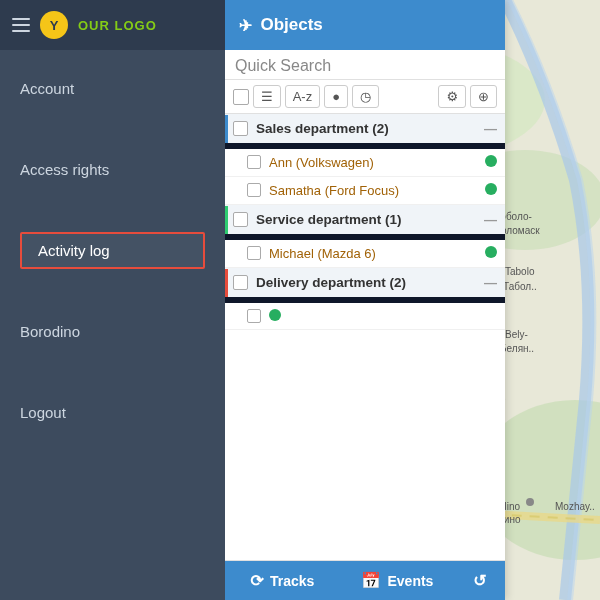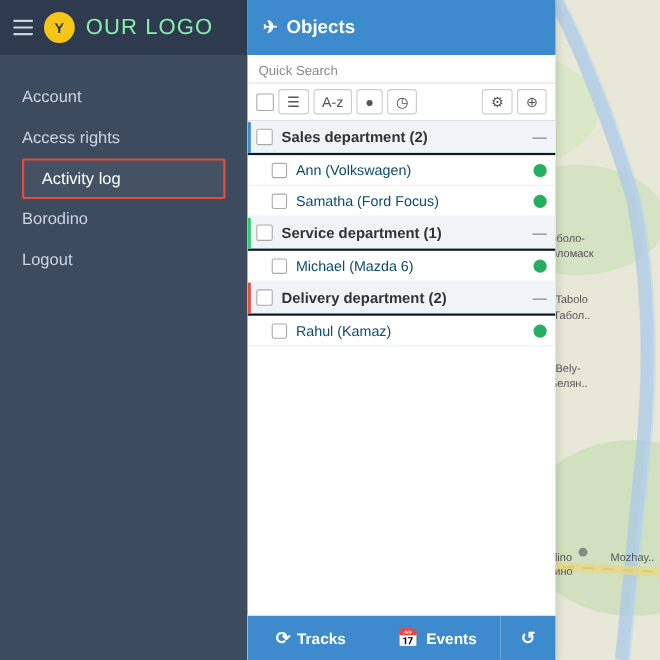--- a/index.html
+++ b/index.html
@@ -29,26 +29,27 @@
     }
     .hamburger-icon span {
       display: block; width: 18px; height: 2px; background: #cdd6e0; border-radius: 2px;
     }
     .logo-circle {
       width: 28px; height: 28px; background: #f5c518; border-radius: 50%;
       display: flex; align-items: center; justify-content: center;
       font-weight: bold; color: #2e3b4e; font-size: 13px;
     }
     .logo-text {
-      font-size: 20px; font-weight: normal; color: #86efac; letter-spacing: 1px;
+      font-size: 13px; font-weight: bold; color: #84cc16; letter-spacing: 1px;
     }
     .sidebar-menu {
       padding: 20px 0;
       display: flex;
       flex-direction: column;
+      gap: 44px;
     }
     .sidebar-item {
       padding: 10px 20px;
       cursor: pointer;
       color: #cdd6e0;
       font-size: 15px;
       transition: background 0.15s;
     }
     .sidebar-item.active {
       border: 2px solid #e74c3c;
@@ -97,21 +98,21 @@
       font-size: 17px;
       font-weight: 600;
       gap: 8px;
       height: 50px;
     }
     .panel-header-icon {
       font-size: 16px;
     }
     .quick-search {
       padding: 7px 10px 4px 10px;
-      font-size: 12px;
+      font-size: 16px;
       color: #888;
       border-bottom: 1px solid #e0e0e0;
     }
     .toolbar {
       display: flex;
       align-items: center;
       padding: 5px 8px;
       gap: 4px;
       border-bottom: 1px solid #e0e0e0;
     }
@@ -137,21 +138,21 @@
     }
     .group-row {
       display: flex;
       align-items: center;
       padding: 7px 8px 7px 8px;
       background: #f0f4f8;
       font-weight: 600;
       font-size: 13.5px;
       color: #333;
       gap: 8px;
-      border-bottom: 2px solid #0f172a;
+      border-bottom: 6px solid #0f172a;
       position: relative;
     }
     .group-row .group-accent {
       width: 3px;
       height: 28px;
       position: absolute;
       left: 0;
       top: 50%;
       transform: translateY(-50%);
     }
@@ -162,26 +163,25 @@
       width: 15px; height: 15px; border: 1px solid #aaa; border-radius: 2px; background: #fff; flex-shrink: 0;
     }
     .group-collapse {
       margin-left: auto;
       color: #999;
       font-size: 13px;
       cursor: pointer;
     }
     .item-row {
       display: flex;
-      align-items: center;
       padding: 6px 8px 6px 22px;
       gap: 8px;
       border-bottom: 1px solid #f0f0f0;
       font-size: 13px;
-      color: #0c4a6e;
+      color: #a16207;
     }
     .item-checkbox {
       width: 14px; height: 14px; border: 1px solid #aaa; border-radius: 2px; background: #fff; flex-shrink: 0;
     }
     .item-name { flex: 1; }
     .status-dot {
       width: 12px; height: 12px; border-radius: 50%; flex-shrink: 0;
     }
     .status-green { background: #27ae60; }
 
@@ -331,21 +331,20 @@
       </div>
 
       <div class="group-row red-accent">
         <div class="group-accent"></div>
         <div class="group-checkbox"></div>
         <span>Delivery department (2)</span>
         <span class="group-collapse">—</span>
       </div>
       <div class="item-row">
         <div class="item-checkbox"></div>
-        <span class="item-name">Rahul (Kamaz)</span>
         <div class="status-dot status-green"></div>
       </div>
     </div>
 
     <div class="panel-footer">
       <button class="footer-btn tracks">
         <span class="footer-btn-icon">⟳</span>
         <span>Tracks</span>
       </button>
       <button class="footer-btn events">

